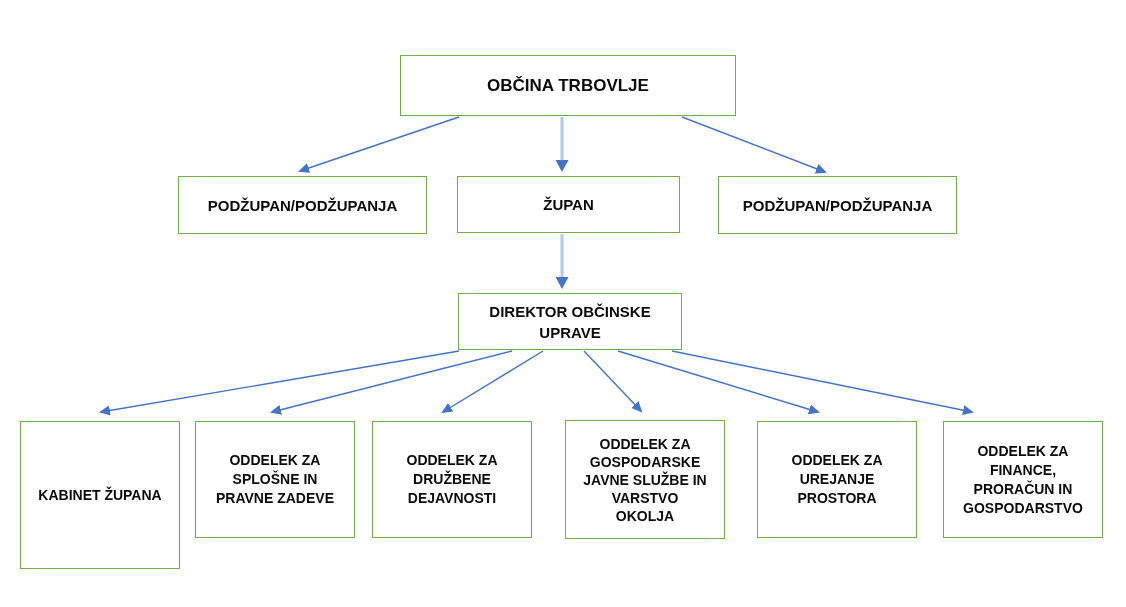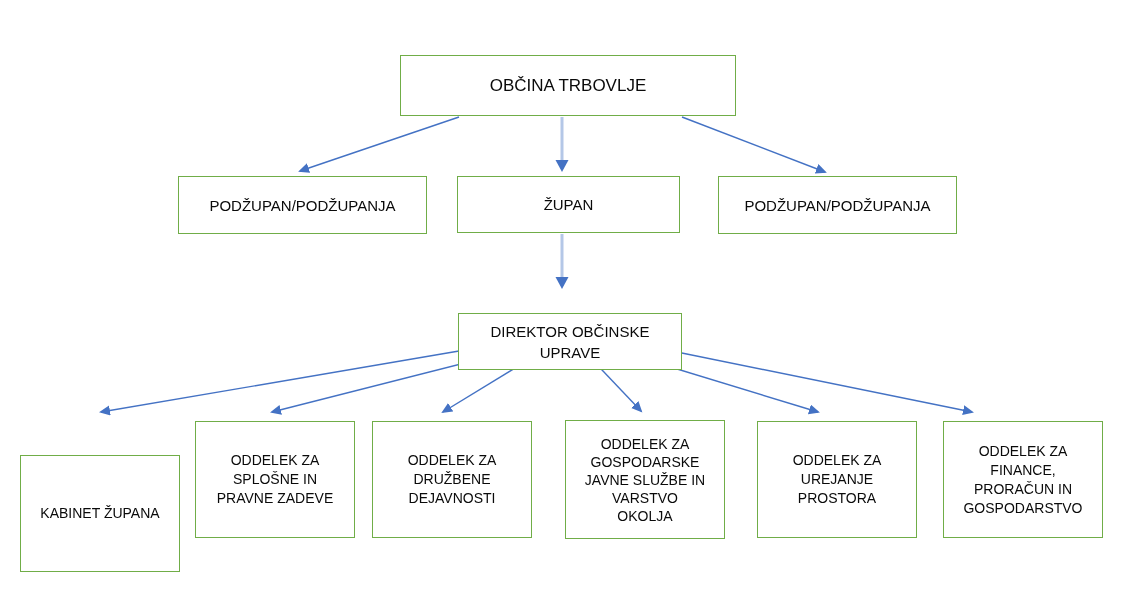--- a/index.html
+++ b/index.html
@@ -24,31 +24,31 @@
   }
   .node {
     position: absolute;
     box-sizing: border-box;
     border: 1.5px solid #70AD47;
     background: #ffffff;
     display: flex;
     align-items: center;
     justify-content: center;
     text-align: center;
-    font-weight: normal;
+    font-weight: bold;
     color: #0a0a0a;
     white-space: pre-line;
     line-height: 19px;
   }
   #n-root        { left: 400px; top: 55px;  width: 336px; height: 61px;  font-size: 17px; }
   #n-vice-left   { left: 178px; top: 176px; width: 249px; height: 58px;  font-size: 15px; }
   #n-mayor       { left: 457px; top: 176px; width: 223px; height: 57px;  font-size: 15px; text-align: right; }
   #n-vice-right  { left: 718px; top: 176px; width: 239px; height: 58px;  font-size: 15px; }
-  #n-director    { left: 458px; top: 293px; width: 224px; height: 57px;  font-size: 15px; line-height: 21px; margin-top: 20px; }
-  #n-cabinet     { left: 20px;  top: 421px; width: 160px; height: 117px; font-size: 14px; margin-top: 34px; }
+  #n-director    { left: 458px; top: 293px; width: 224px; height: 57px;  font-size: 15px; line-height: 21px; }
+  #n-cabinet     { left: 20px;  top: 421px; width: 160px; height: 148px; font-size: 14px; }
   #n-general     { left: 195px; top: 421px; width: 160px; height: 117px; font-size: 14px; }
   #n-social      { left: 372px; top: 421px; width: 160px; height: 117px; font-size: 14px; }
   #n-utilities   { left: 565px; top: 420px; width: 160px; height: 119px; font-size: 14px; line-height: 18px; }
   #n-spatial     { left: 757px; top: 421px; width: 160px; height: 117px; font-size: 14px; }
   #n-finance     { left: 943px; top: 421px; width: 160px; height: 117px; font-size: 14px; }
   .diag { stroke: #4472C4; stroke-width: 1.4px; }
   .vert { stroke: #B4C7E7; stroke-width: 3px; }
 </style>
 </head>
 <body>

